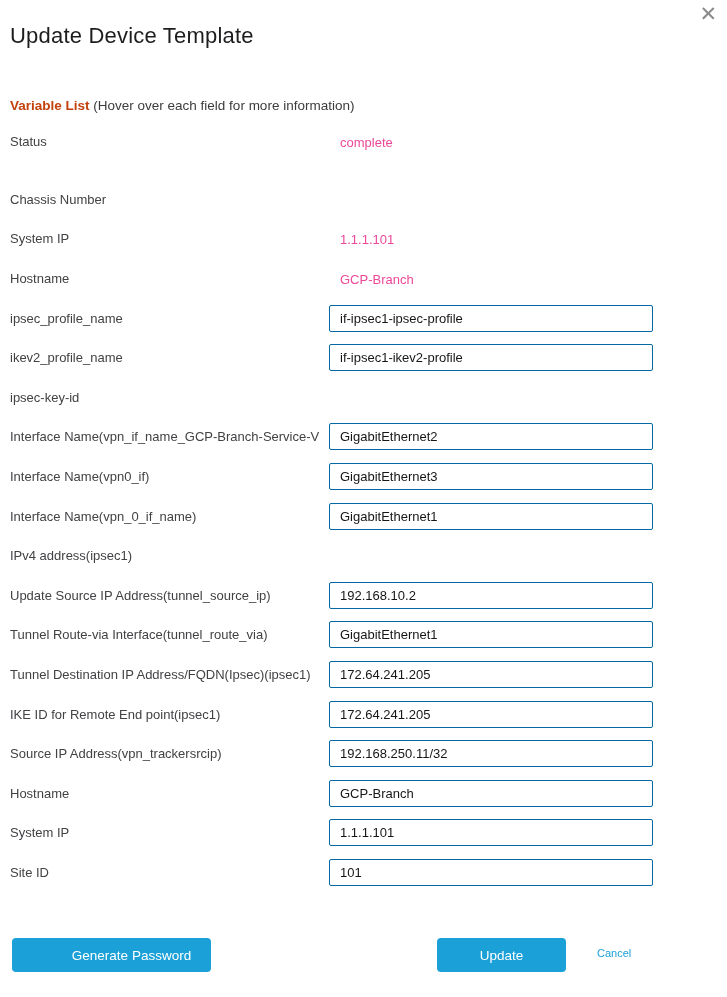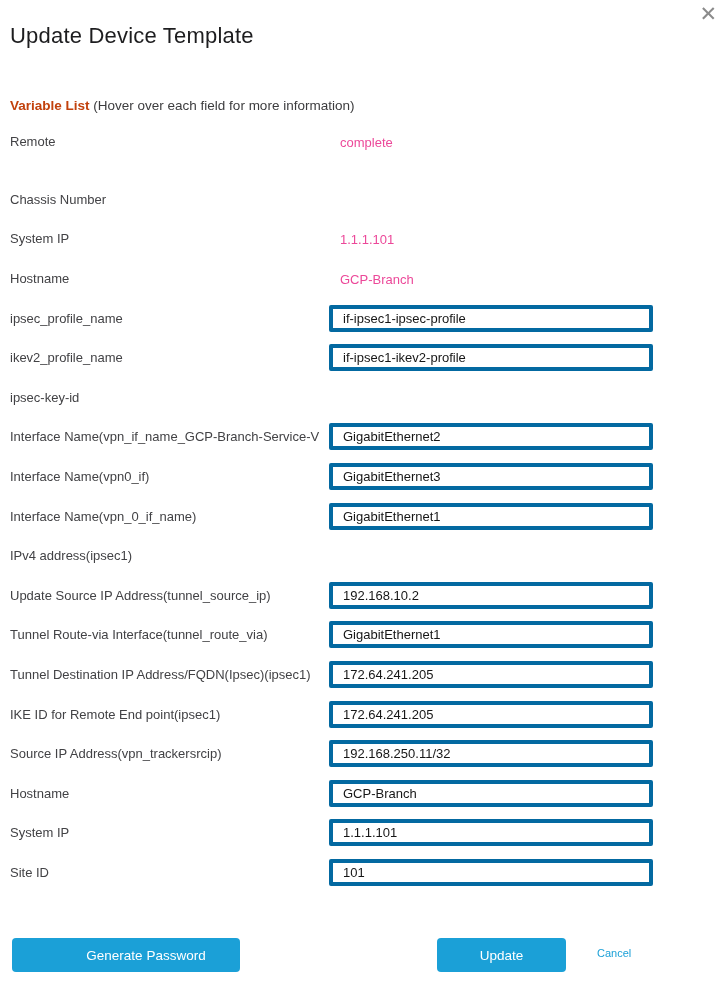--- a/index.html
+++ b/index.html
@@ -66,21 +66,21 @@
     display: inline-block;
     padding-left: 11px;
     font-size: 13px;
     font-weight: 500;
     color: #ec4899;
   }
   input.field {
     width: 324px;
     height: 27px;
     box-sizing: border-box;
-    border: 4px solid #0369a1;
+    border: 1px solid #0369a1;
     border-radius: 2px;
     padding: 0 10px;
     font-size: 13px;
     font-weight: 500;
     color: #161616;
     font-family: inherit;
     background: #ffffff;
     outline: none;
   }
   .footer {
@@ -94,21 +94,21 @@
     position: absolute;
     height: 34px;
     border: none;
     border-radius: 4px;
     background: var(--primary, #1ba0d7);
     color: #ffffff;
     font-size: 13.5px;
     font-family: inherit;
     cursor: pointer;
   }
-  .btn-generate { left: 12px; width: 228px; padding-left: 46px; }
+  .btn-generate { left: 12px; width: 199px; padding-left: 46px; }
   .btn-update  { left: 437px; width: 129px; }
   .cancel-link {
     position: absolute;
     left: 597px;
     top: 9px;
     font-size: 11px;
     color: var(--link, #1ba0d7);
     cursor: pointer;
     text-decoration: none;
   }
@@ -122,21 +122,21 @@
 
   <h1 class="title">Update Device Template</h1>
 
   <div class="subtitle">
     <span class="bold">Variable List</span>
     <span>(Hover over each field for more information)</span>
   </div>
 
   <div class="rows">
   <div class="row">
-    <span class="row-label">Remote</span>
+    <span class="row-label">Status</span>
     <span class="row-value"><span class="static-value">complete</span></span>
   </div>
 
   <div class="row gap-before">
     <span class="row-label">Chassis Number</span>
     <span class="row-value"></span>
   </div>
 
   <div class="row">
     <span class="row-label">System IP</span>

